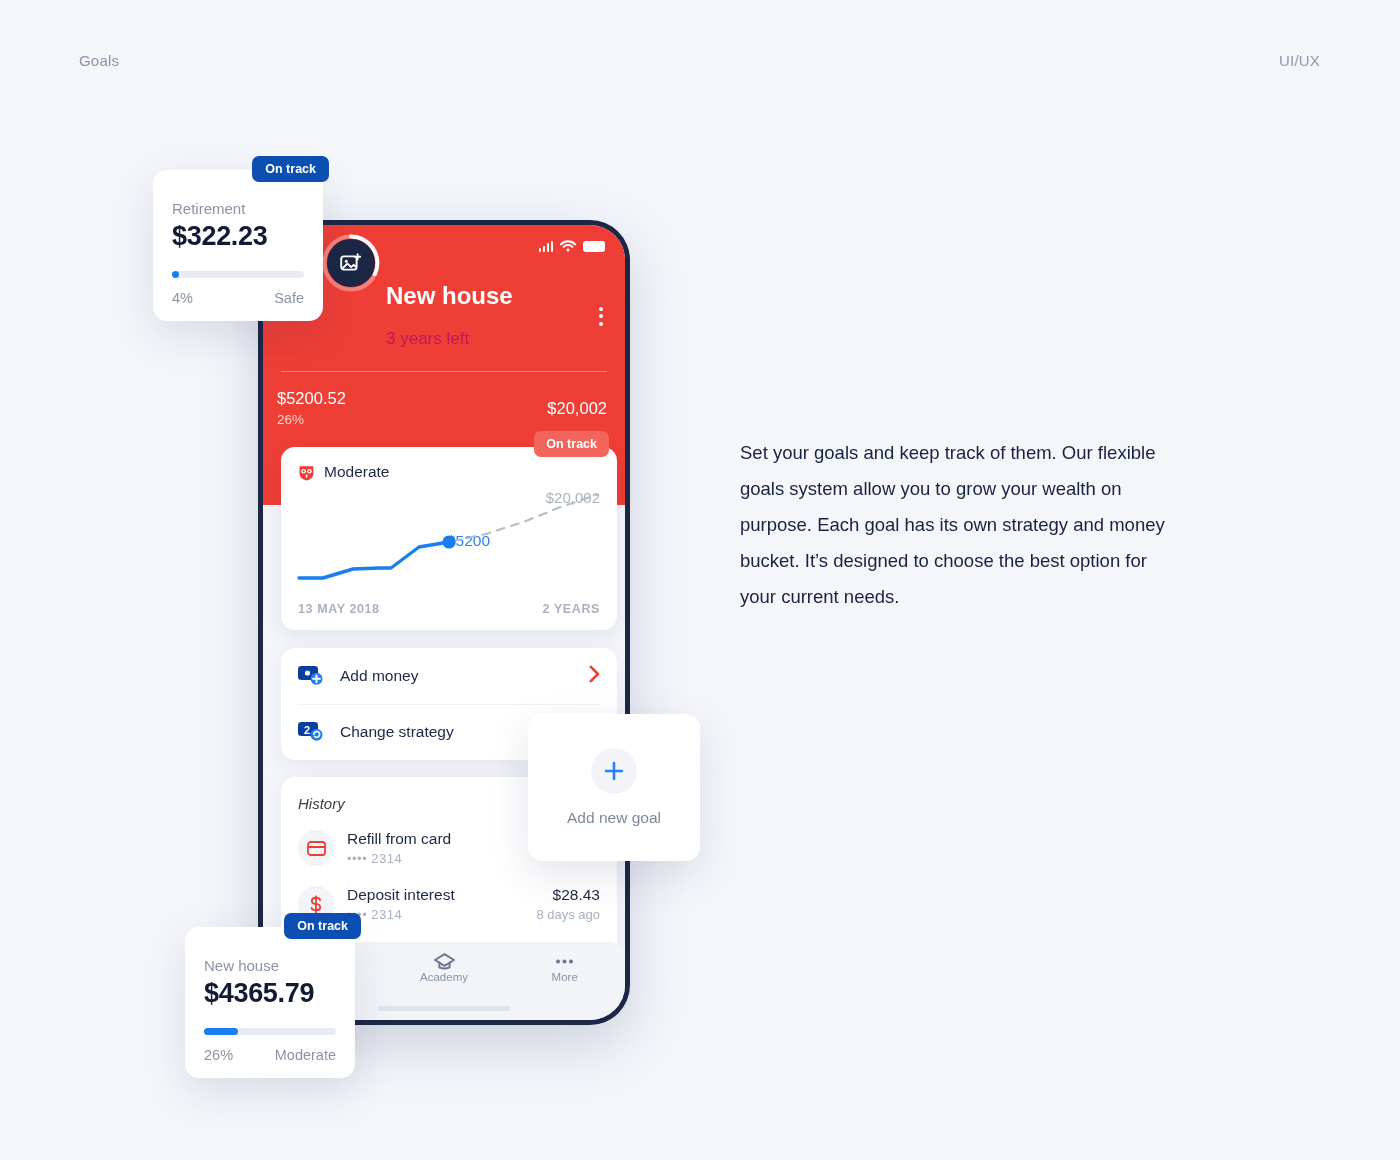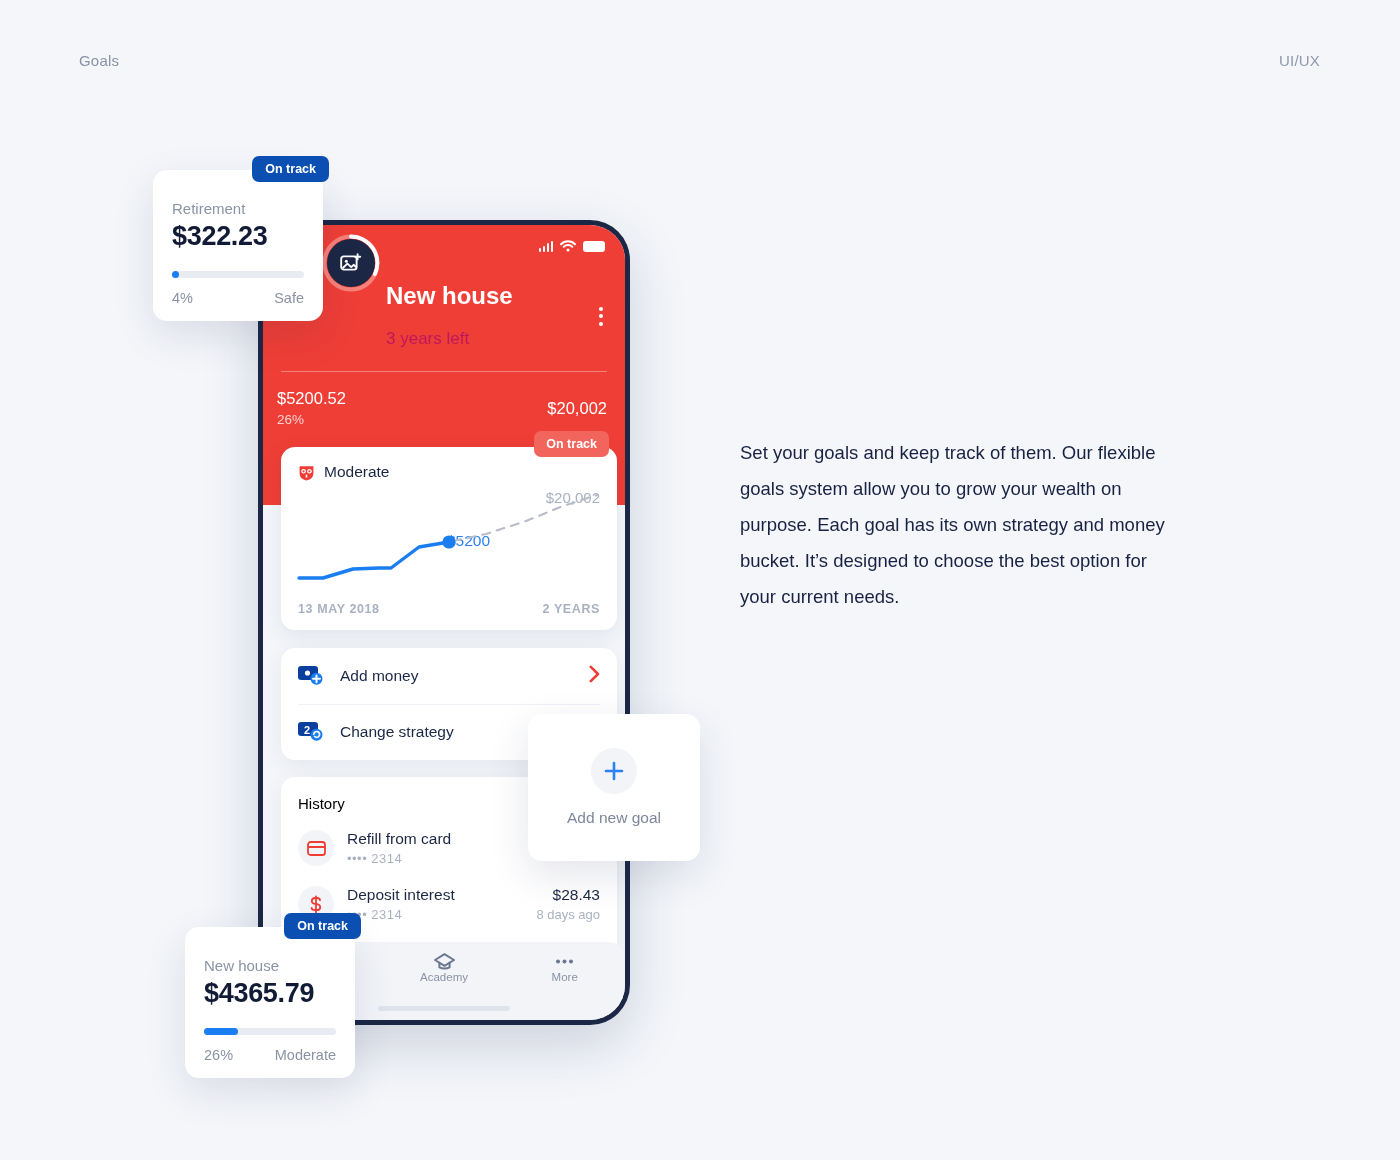--- a/index.html
+++ b/index.html
@@ -137,21 +137,21 @@
   .act-label { margin-left: 14px; font-size: 15.5px; color: #1b2744; }
   .chev { margin-left: auto; }
 
   
   .history-card {
     position: absolute; left: 18px; top: 552px; width: 336px; height: 205px;
     background: #fff; border-radius: 14px;
     box-shadow: 0 6px 22px rgba(25,40,80,.07);
     overflow: hidden;
   }
-  .hist-title { font-size: 15px; color: #000000; padding: 18px 0 6px 17px; }
+  .hist-title { font-size: 15px; color: #404040; padding: 18px 0 6px 17px; font-style: italic; }
   .hist-row { display: flex; align-items: flex-end; padding: 8px 17px; height: 56px; }
   .hist-ico {
     width: 36px; height: 36px; border-radius: 50%; background: #f2f4f8;
     display: flex; align-items: center; justify-content: center; flex: 0 0 36px;
   }
   .hist-txt { margin-left: 13px; }
   .hist-name { font-size: 15.5px; color: #1b2744; }
   .hist-card-no { font-size: 13px; color: #a9b1c1; margin-top: 3px; letter-spacing: .5px; }
   .hist-right { margin-left: auto; text-align: right; }
   .hist-amt { font-size: 15.5px; color: #1b2744; }

